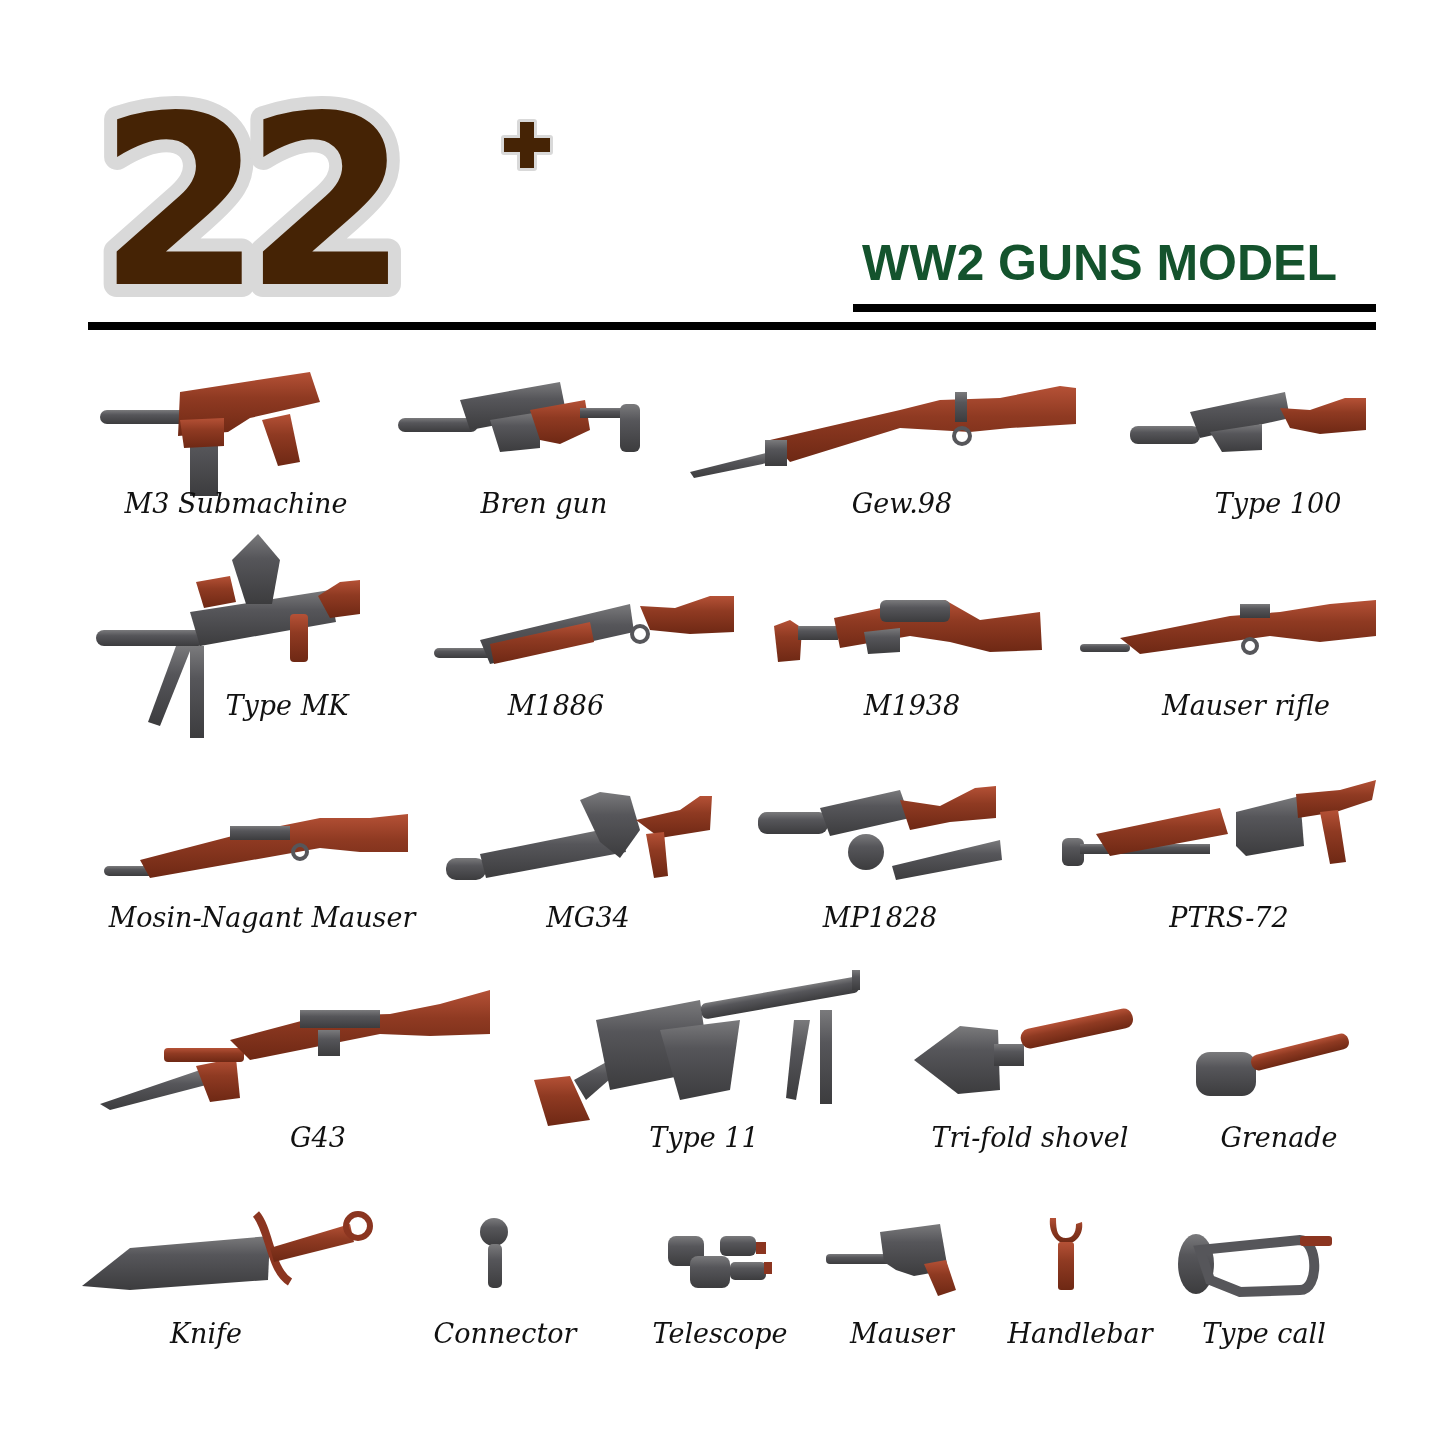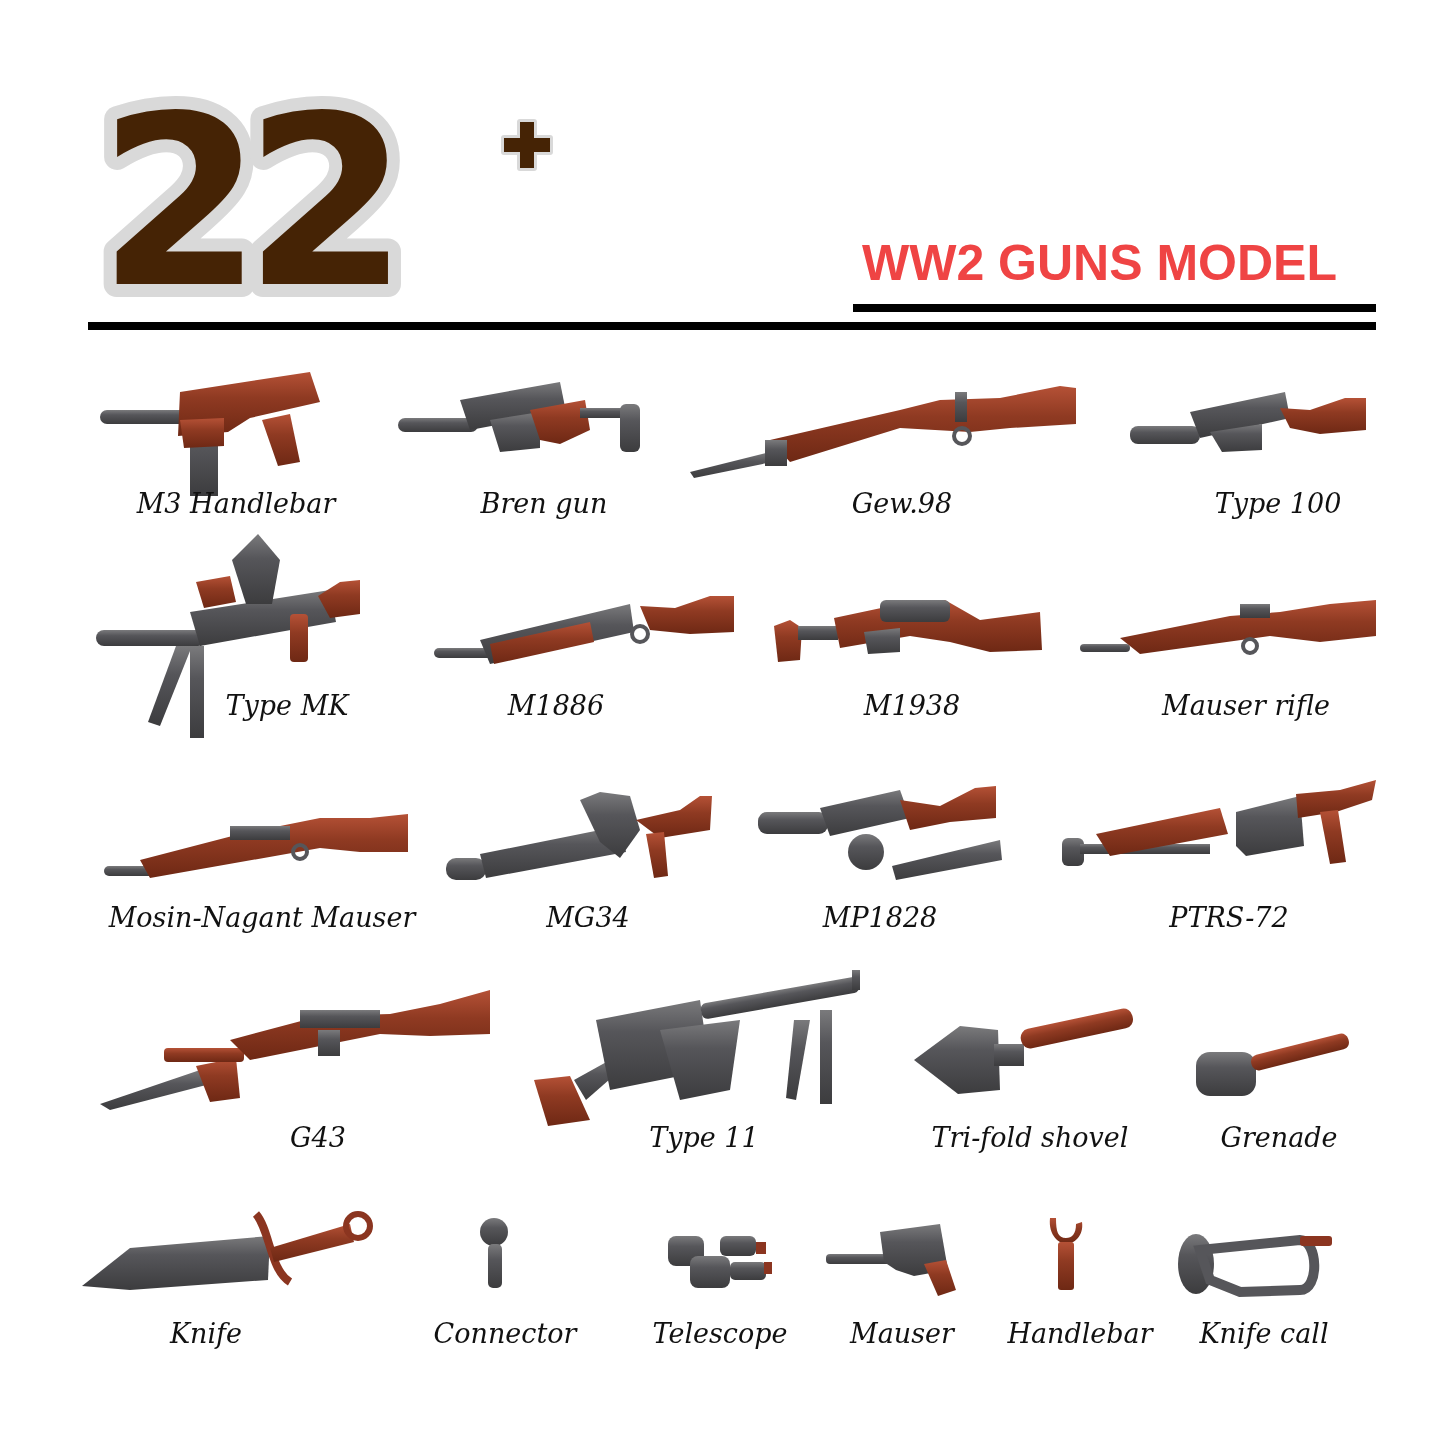--- a/index.html
+++ b/index.html
@@ -1,20 +1,20 @@
 <!DOCTYPE html>
 <html><head>
 <meta charset="utf-8">
 <style>
   html,body{margin:0;padding:0;background:#ffffff;}
   body{width:1445px;height:1445px;position:relative;overflow:hidden;font-family:"DejaVu Sans",sans-serif;}
   
   .big-num{position:absolute;left:92px;top:88px;width:400px;height:220px;}
   .plus{position:absolute;left:500px;top:118px;width:54px;height:54px;}
-  .title{position:absolute;left:862px;top:238px;font-family:"Liberation Sans",sans-serif;font-weight:bold;font-size:50px;color:#ef4444;letter-spacing:0px;white-space:nowrap;line-height:1;}
+  .title{position:absolute;left:862px;top:238px;font-family:"Liberation Sans",sans-serif;font-weight:bold;font-size:50px;color:#14532d;letter-spacing:0px;white-space:nowrap;line-height:1;}
   .rule-short{position:absolute;left:853px;top:304px;width:523px;height:8px;background:#000;}
   .rule-long{position:absolute;left:88px;top:322px;width:1288px;height:8px;background:#000;}
   
   .item{position:absolute;}
   .item svg{position:absolute;left:0;top:0;overflow:visible;}
   .label{position:absolute;font-family:"DejaVu Serif",serif;font-style:italic;font-size:27px;color:#111;white-space:nowrap;line-height:1;transform:translateX(-50%);}
 </style>
 </head>
 <body>
 
@@ -45,21 +45,21 @@
 </svg>
 
 <div class="item">
   <svg width="1445" height="1445">
     <rect x="100" y="410" width="90" height="14" rx="7" fill="url(#gG)"></rect>
     <rect x="190" y="420" width="28" height="76" fill="url(#gG)"></rect>
     <path d="M180 392 L310 372 L320 402 L250 418 L228 432 L178 436 Z" fill="url(#gB)"></path>
     <path d="M262 420 L290 414 L300 462 L278 466 Z" fill="url(#gB)"></path>
     <path d="M180 420 L224 418 L224 446 L184 448 Z" fill="url(#gB)"></path>
   </svg>
-  <span class="label" style="left:236px;top:490px">M3 Handlebar</span>
+  <span class="label" style="left:236px;top:490px">M3 Submachine</span>
 </div>
 
 <div class="item">
   <svg width="1445" height="1445">
     <rect x="398" y="418" width="80" height="14" rx="7" fill="url(#gG)"></rect>
     <path d="M460 400 L560 382 L566 412 L470 430 Z" fill="url(#gG)"></path>
     <path d="M490 420 L540 412 L540 448 L500 452 Z" fill="url(#gG)"></path>
     <path d="M530 410 L585 400 L590 430 L560 444 L540 440 Z" fill="url(#gB)"></path>
     <rect x="580" y="408" width="44" height="10" fill="url(#gG)"></rect>
     <rect x="620" y="404" width="20" height="48" rx="6" fill="url(#gG)"></rect>
@@ -267,14 +267,14 @@
   </svg>
   <span class="label" style="left:1080px;top:1320px">Handlebar</span>
 </div>
 
 <div class="item">
   <svg width="1445" height="1445">
     <ellipse cx="1196" cy="1264" rx="18" ry="30" fill="url(#gG)"></ellipse>
     <path d="M1200 1250 L1300 1240 C1318 1240 1320 1290 1300 1290 L1240 1292 L1210 1280 Z" fill="none" stroke="#56565a" stroke-width="10"></path>
     <rect x="1300" y="1236" width="32" height="10" rx="3" fill="#8b3520"></rect>
   </svg>
-  <span class="label" style="left:1264px;top:1320px">Knife call</span>
+  <span class="label" style="left:1264px;top:1320px">Type call</span>
 </div>
 
 </body></html>

